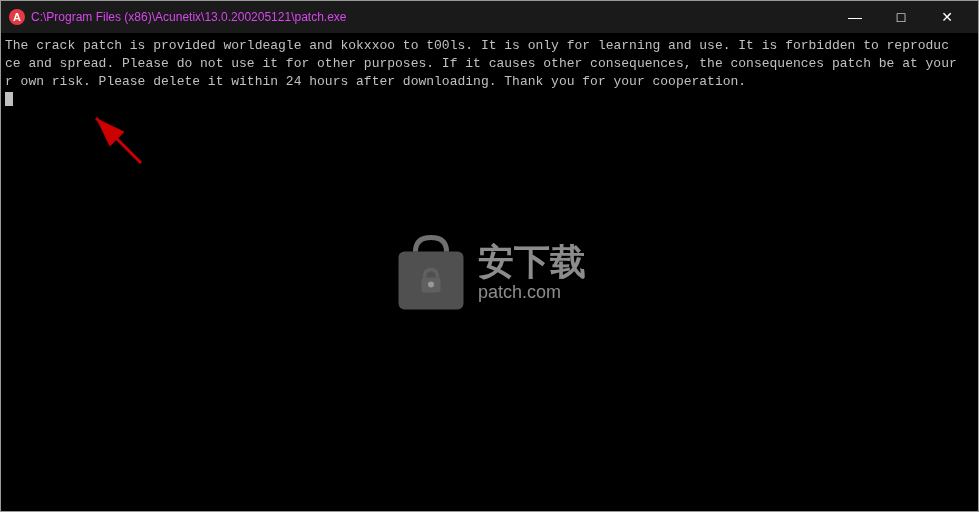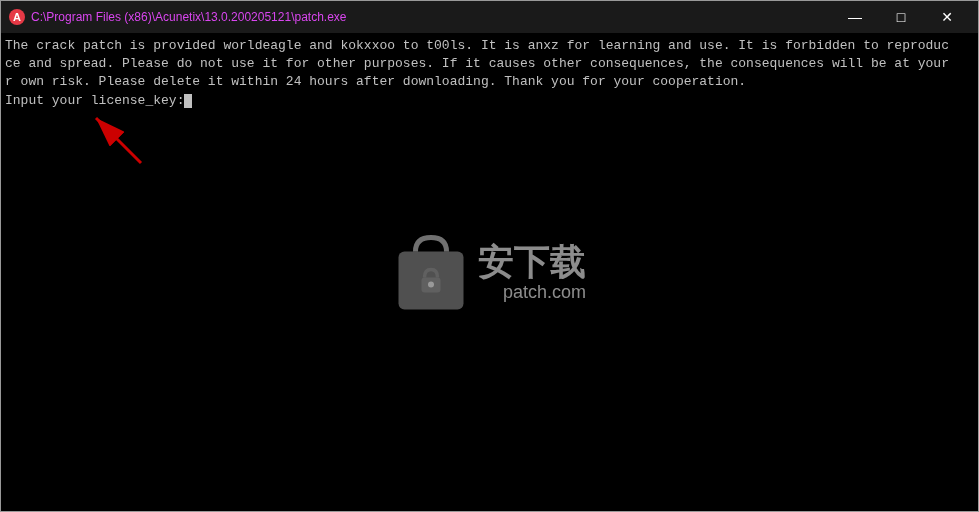--- a/index.html
+++ b/index.html
@@ -115,21 +115,21 @@
       top: 70px;
       left: 80px;
       width: 70px;
       height: 70px;
       pointer-events: none;
     }
 
     .watermark-text {
       display: flex;
       flex-direction: column;
-      align-items: flex-end;
+      align-items: flex-start;
     }
 
     .watermark-container {
       position: absolute;
       top: 50%;
       left: 50%;
       transform: translate(-50%, -50%);
       display: flex;
       align-items: center;
       pointer-events: none;
@@ -165,26 +165,25 @@
     </svg>
     <span class="title-bar-text">C:\Program Files (x86)\Acunetix\13.0.200205121\patch.exe</span>
     <div class="title-bar-controls">
       <button class="title-bar-btn">—</button>
       <button class="title-bar-btn">□</button>
       <button class="title-bar-btn close">✕</button>
     </div>
   </div>
 
   <div class="console-area">
-    <div class="console-text"><span>The crack patch is provided worldeagle and kokxxoo to t00ls. It is anxz for learning and use. It is forbidden to reproduc</span>
-<span>ce and spread. Please do not use it for other purposes. If it causes other consequences, the consequences will be at your</span>
+    <div class="console-text"><span>The crack patch is provided worldeagle and kokxxoo to t00ls. It is only for learning and use. It is forbidden to reproduc</span>
+<span>ce and spread. Please do not use it for other purposes. If it causes other consequences, the consequences patch be at your</span>
 <span>r own risk. Please delete it within 24 hours after downloading. Thank you for your cooperation.</span>
 </div>
     <div class="console-input-line">
-      <span>Input your license_key:</span>
         <span class="cursor"></span>
     </div>
 
     <svg class="red-arrow" viewBox="0 0 70 70">
       <defs>
         <marker id="arrowhead" markerWidth="10" markerHeight="7" refX="10" refY="3.5" orient="auto">
           <polygon points="0 0, 10 3.5, 0 7" fill="#cc0000"></polygon>
         </marker>
       </defs>
       <line x1="60" y1="60" x2="15" y2="15" stroke="#cc0000" stroke-width="3" marker-end="url(#arrowhead)"></line>

